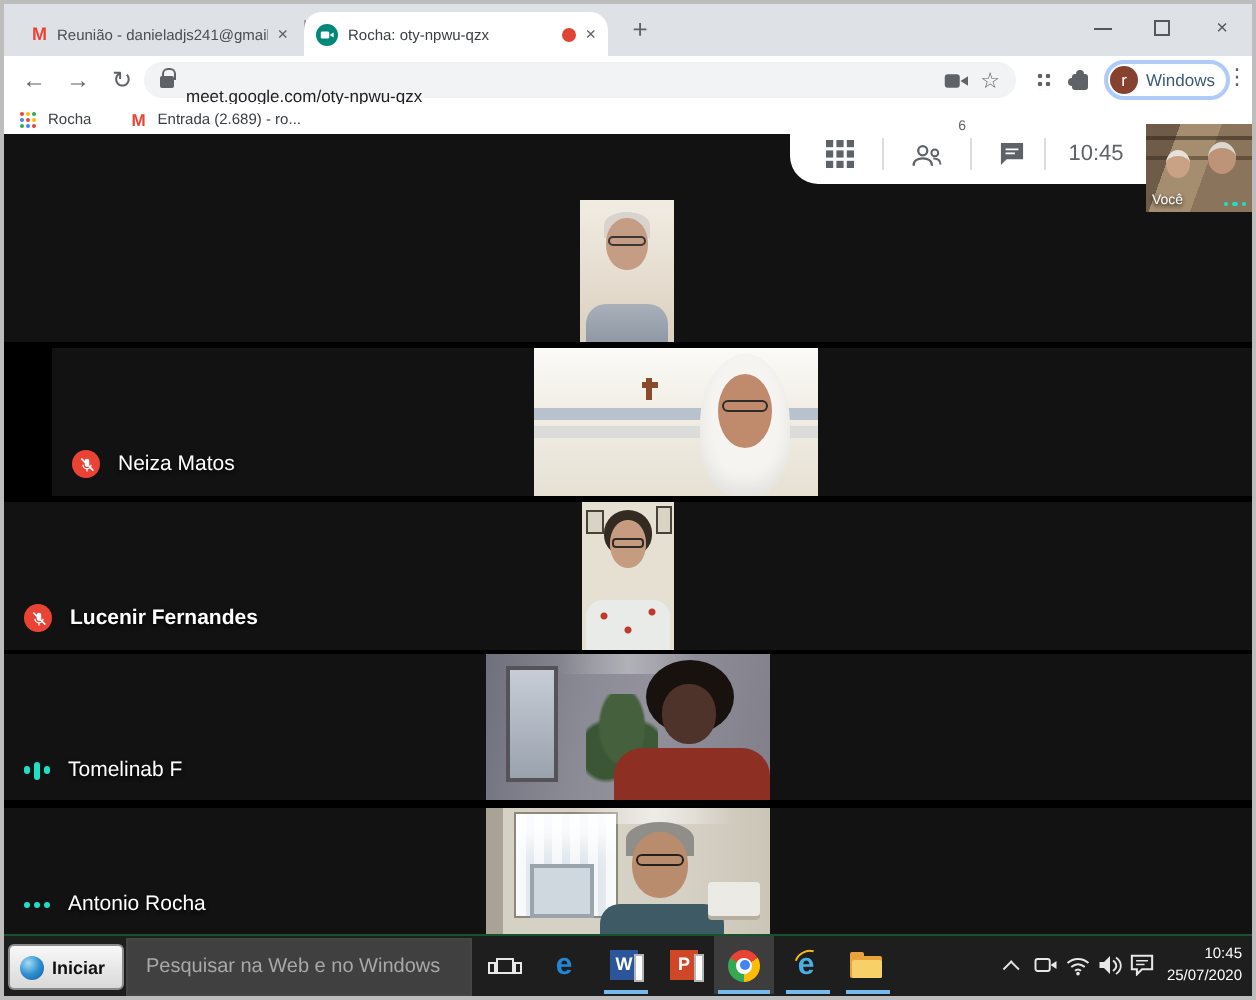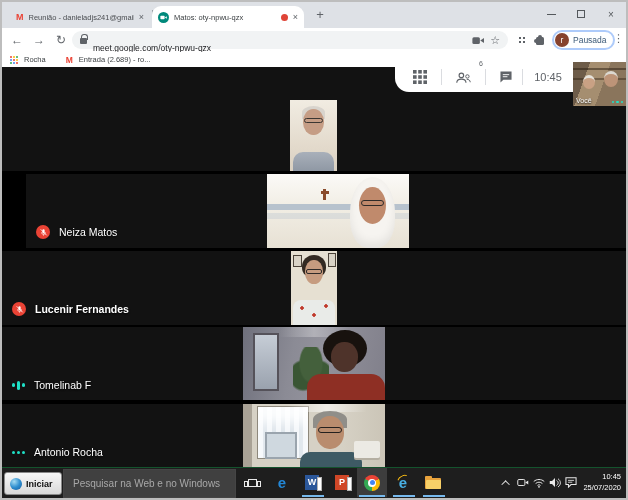--- a/index.html
+++ b/index.html
@@ -175,21 +175,21 @@
     </div>
     <span class="tab-sep"></span>
     <div class="tab active">
       <span style="flex:none;display:flex;">
         <svg width="11" height="11">
               <circle cx="5.5" cy="5.5" r="5.5" fill="#00897b"></circle>
               <rect x="2.4" y="3.7" width="4.2" height="3.6" rx="0.7" fill="#fff"></rect>
               <path d="M6.8 5.5l2-1.3v2.6z" fill="#fff"></path>
             </svg>
       </span>
-      <span class="tab-title">Matos: oty-npwu-qzx</span>
+      <span class="tab-title">Rocha: oty-npwu-qzx</span>
       <span class="rec-dot"></span>
       <span class="tab-close">×</span>
     </div>
     <span class="newtab">+</span>
     <div class="wincontrols">
       <span class="wc">
             <i class="minline"></i>
           </span>
       <span class="wc">
             <i class="maxbox"></i>
@@ -210,21 +210,21 @@
               <rect x="0.5" y="1.5" width="10" height="9" rx="2" fill="#5f6368"></rect>
               <path d="M11 6l5-3.2v6.4z" fill="#5f6368"></path>
             </svg>
       </span>
       <span class="obicon" style="font-size:11px;">☆</span>
     </div>
     <span class="extgrid"></span>
     <span class="puzzle"></span>
     <div class="profilepill">
       <span class="avatar">r</span>
-      <span class="syncstatus">Pausada</span>
+      <span class="syncstatus">Windows</span>
     </div>
     <span class="menudots">⋮</span>
   </div>
 
   <div class="bookmarks">
     <span class="appsgrid">
           <i></i>
         </span>
     <span class="bmlabel">Rocha</span>
     <span class="bm-gmail">M</span>

